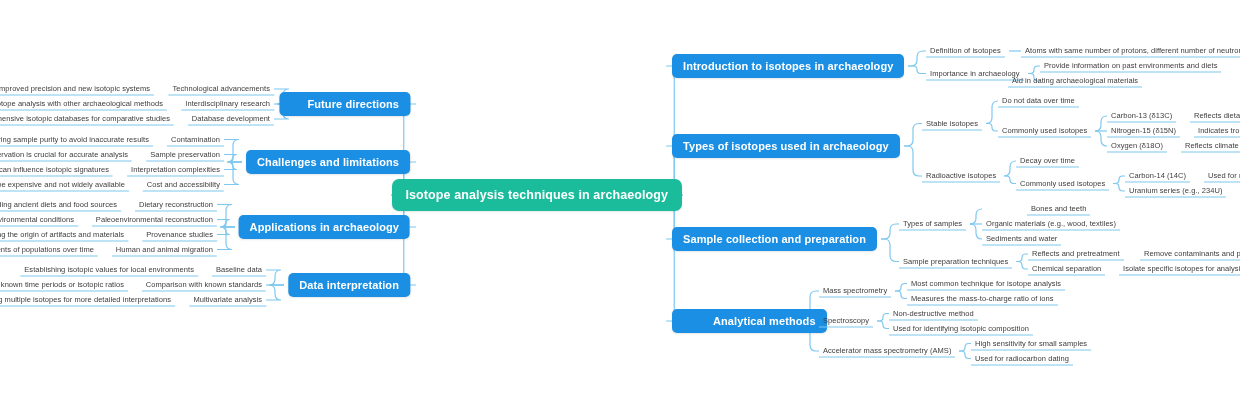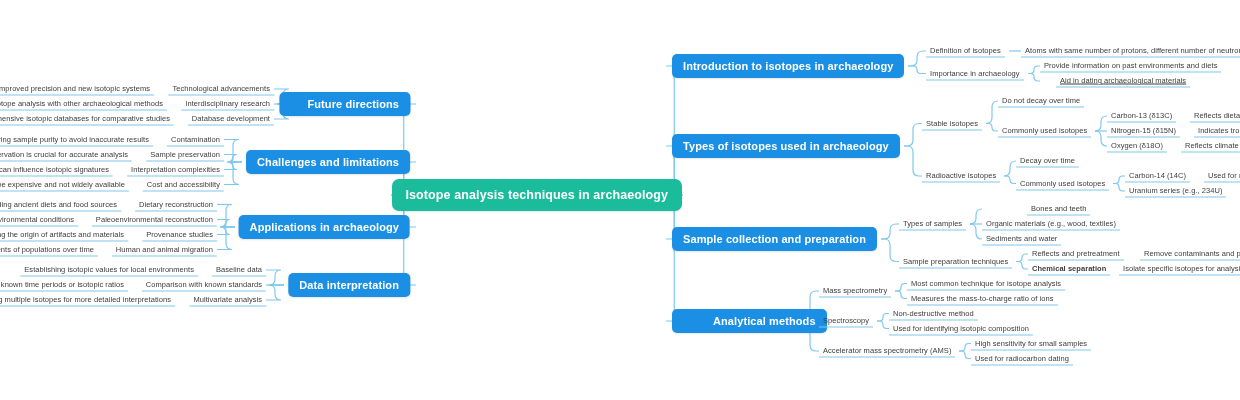--- a/index.html
+++ b/index.html
@@ -102,24 +102,24 @@
       <path d="M 284 285 L 266 285" fill="none" stroke="#7ec8f0" stroke-width="1.2"></path>
       <path d="M 284 285 L 269 285 Q 275 285 275 291 L 275 294 Q 275 300 281 300 L 266 300" fill="none" stroke="#7ec8f0" stroke-width="1.2"></path>
     </svg>
   <div id="nodes">
       <div class="node node-root r-anchor" style="left: 391.5px; top: 195px;">Isotope analysis techniques in archaeology</div>
       <div class="node node-main r-anchor" style="left: 672px; top: 66px;">Introduction to isotopes in archaeology</div>
       <div class="node node-leaf l3 r-anchor" style="left: 926px; top: 51px;">Definition of isotopes</div>
       <div class="node node-leaf l4 r-anchor" style="left: 1021px; top: 51px;">Atoms with same number of protons, different number of neutrons</div>
       <div class="node node-leaf l3 r-anchor" style="left: 926px; top: 73.5px;">Importance in archaeology</div>
       <div class="node node-leaf l4 r-anchor" style="left: 1040px; top: 66px;">Provide information on past environments and diets</div>
-      <div class="node node-leaf l4 r-anchor" style="left: 1056px; top: 81px; text-decoration: underline;">Aid in dating archaeological materials</div>
+      <div class="node node-leaf l4 r-anchor" style="left: 1008px; top: 81px;">Aid in dating archaeological materials</div>
       <div class="node node-main r-anchor" style="left: 672px; top: 146px;">Types of isotopes used in archaeology</div>
       <div class="node node-leaf l3 r-anchor" style="left: 922px; top: 123.5px;">Stable isotopes</div>
-      <div class="node node-leaf l4 r-anchor" style="left: 998px; top: 101px;">Do not decay over time</div>
+      <div class="node node-leaf l4 r-anchor" style="left: 998px; top: 101px;">Do not data over time</div>
       <div class="node node-leaf l4 r-anchor" style="left: 998px; top: 131px;">Commonly used isotopes</div>
       <div class="node node-leaf l5 r-anchor" style="left: 1107px; top: 116px;">Carbon-13 (δ13C)</div>
       <div class="node node-leaf l5 r-anchor" style="left: 1190px; top: 116px;">Reflects dietary habits and plant photosynthetic pathways</div>
       <div class="node node-leaf l5 r-anchor" style="left: 1107px; top: 131px;">Nitrogen-15 (δ15N)</div>
       <div class="node node-leaf l5 r-anchor" style="left: 1194px; top: 131px;">Indicates trophic levels and nitrogen cycling</div>
       <div class="node node-leaf l5 r-anchor" style="left: 1107px; top: 146px;">Oxygen (δ18O)</div>
       <div class="node node-leaf l5 r-anchor" style="left: 1181px; top: 146px;">Reflects climate conditions and water sources</div>
       <div class="node node-leaf l3 r-anchor" style="left: 922px; top: 176px;">Radioactive isotopes</div>
       <div class="node node-leaf l4 r-anchor" style="left: 1016px; top: 161px; text-align: center;">Decay over time</div>
       <div class="node node-leaf l4 r-anchor" style="left: 1016px; top: 183.5px;">Commonly used isotopes</div>
@@ -127,21 +127,21 @@
       <div class="node node-leaf l5 r-anchor" style="left: 1204px; top: 176px;">Used for radiocarbon dating</div>
       <div class="node node-leaf l5 r-anchor" style="left: 1125px; top: 191px;">Uranium series (e.g., 234U)</div>
       <div class="node node-main r-anchor" style="left: 672px; top: 239px;">Sample collection and preparation</div>
       <div class="node node-leaf l3 r-anchor" style="left: 899px; top: 224px;">Types of samples</div>
       <div class="node node-leaf l4 r-anchor" style="left: 982px; top: 209px; margin-left: 45px;">Bones and teeth</div>
       <div class="node node-leaf l4 r-anchor" style="left: 982px; top: 224px;">Organic materials (e.g., wood, textiles)</div>
       <div class="node node-leaf l4 r-anchor" style="left: 982px; top: 239px;">Sediments and water</div>
       <div class="node node-leaf l3 r-anchor" style="left: 899px; top: 261.5px;">Sample preparation techniques</div>
       <div class="node node-leaf l4 r-anchor" style="left: 1028px; top: 254px;">Reflects and pretreatment</div>
       <div class="node node-leaf l5 r-anchor" style="left: 1140px; top: 254px;">Remove contaminants and preserve sample integrity</div>
-      <div class="node node-leaf l4 r-anchor" style="left: 1028px; top: 269px; font-weight: bold;">Chemical separation</div>
+      <div class="node node-leaf l4 r-anchor" style="left: 1028px; top: 269px;">Chemical separation</div>
       <div class="node node-leaf l5 r-anchor" style="left: 1119px; top: 269px;">Isolate specific isotopes for analysis</div>
       <div class="node node-main r-anchor" style="left: 672px; top: 321px; padding-left: 41px;">Analytical methods</div>
       <div class="node node-leaf l3 r-anchor" style="left: 819px; top: 291px;">Mass spectrometry</div>
       <div class="node node-leaf l4 r-anchor" style="left: 907px; top: 283.5px;">Most common technique for isotope analysis</div>
       <div class="node node-leaf l4 r-anchor" style="left: 907px; top: 298.5px;">Measures the mass-to-charge ratio of ions</div>
       <div class="node node-leaf l3 r-anchor" style="left: 819px; top: 321px;">Spectroscopy</div>
       <div class="node node-leaf l4 r-anchor" style="left: 889px; top: 313.5px; text-align: right;">Non-destructive method</div>
       <div class="node node-leaf l4 r-anchor" style="left: 889px; top: 328.5px;">Used for identifying isotopic composition</div>
       <div class="node node-leaf l3 r-anchor" style="left: 819px; top: 351px;">Accelerator mass spectrometry (AMS)</div>
       <div class="node node-leaf l4 r-anchor" style="left: 971px; top: 343.5px;">High sensitivity for small samples</div>

